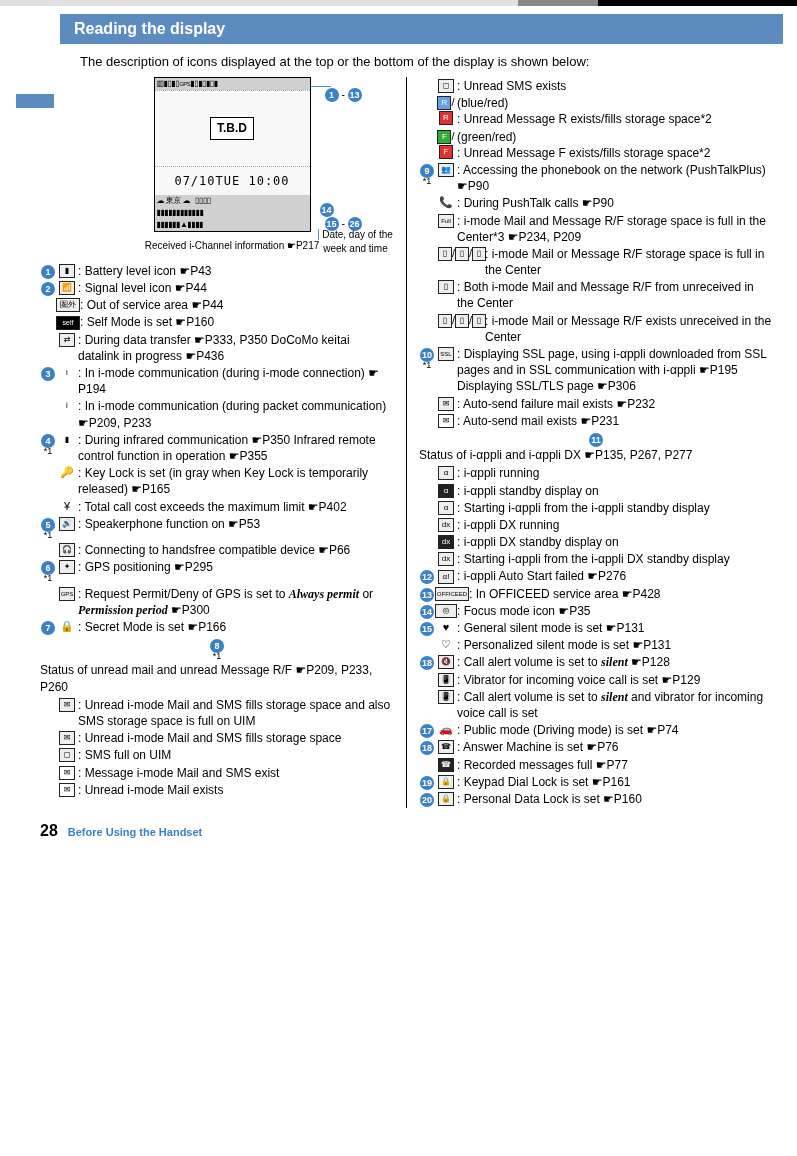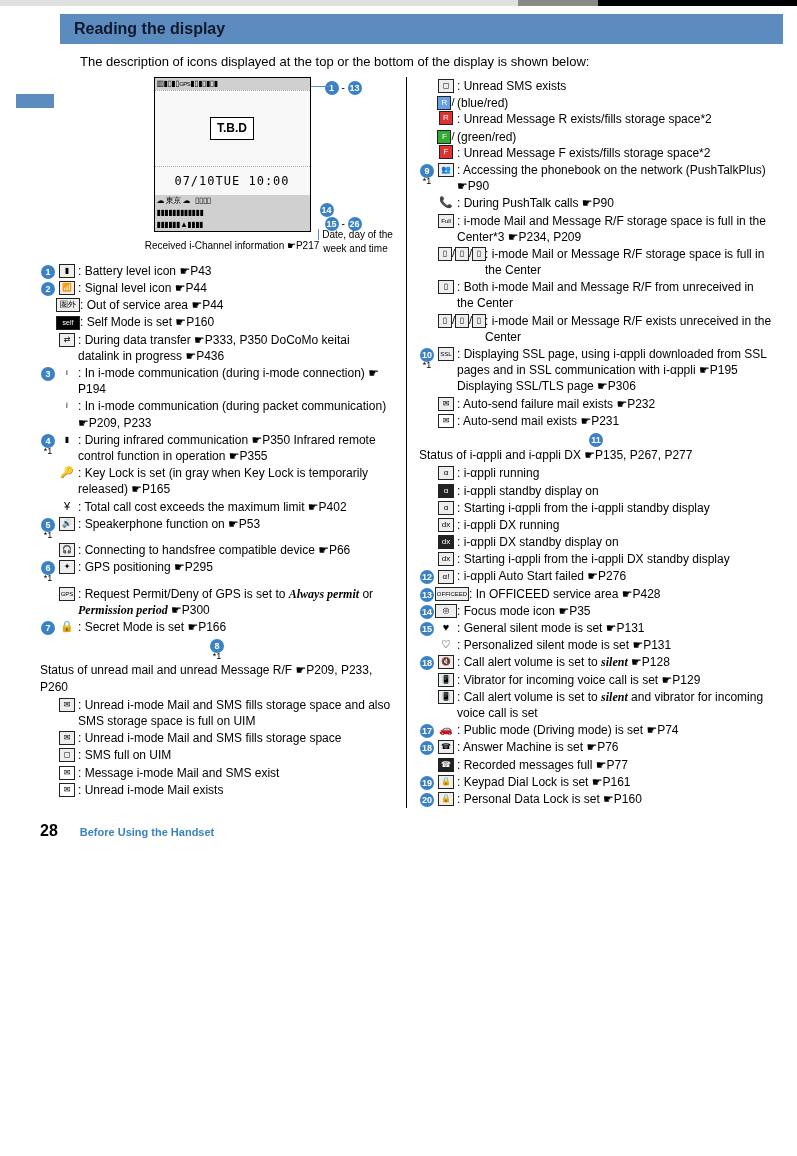--- a/index.html
+++ b/index.html
@@ -10,21 +10,21 @@
     width: 797px;
     background: #fff;
     color: #000;
   }
   .topbar {
     height: 6px;
     background: linear-gradient(to right, #e0e0e0 0 65%, #888 65% 75%, #000 75% 100%);
   }
   .header-band {
     background: #5b8bbf;
-    color: #0f172a;
+    color: #ffffff;
     font-weight: bold;
     font-size: 16px;
     padding: 6px 14px;
     margin: 8px 14px 10px 60px;
   }
   .intro {
     margin: 0 40px 8px 80px;
     font-size: 13px;
   }
   .side-tab {
@@ -168,21 +168,21 @@
   .heading-entry {
     margin: 2px 0 2px 0;
     display: flex;
     flex-direction: column;
   }
   em.ital { font-style: italic; font-weight: bold; font-family: "Times New Roman", serif; }
   .pagefoot {
     margin: 14px 0 8px 40px;
     display:flex;
     align-items:baseline;
-    gap:22px;
+    gap:10px;
   }
   .pageno { font-size:16px; font-weight:bold; }
   .foottxt { font-size:11px; color:#3b82c4; font-weight:bold; }
 </style>
 </head>
 <body>
 
 <div class="topbar"></div>
 <div class="header-band">Reading the display</div>
 <div class="side-tab"></div>
@@ -200,21 +200,21 @@
           </div>
         <div class="phone-time">07/10TUE 10:00</div>
         <div class="phone-midbar">☁ 東京 ☁&nbsp;&nbsp;&nbsp;▯▯▯▯</div>
         <div class="phone-botbar">▮▮▮▮▮▮▮▮▮▮▮▮</div>
         <div class="phone-botbar">▮▮▮▮▮▮▲▮▮▮▮</div>
 
         <div class="side-note">
           <span style="border-left:1px solid #5b8bbf;padding-left:3px;">Date, day of the week and time</span>
         </div>
 
-        <div class="callout" style="right:-52px;top:3px"><span class="callout-bubble">1</span> - <span class="callout-bubble">13</span></div>
+        <div class="callout" style="right:-52px;top:10px"><span class="callout-bubble">1</span> - <span class="callout-bubble">13</span></div>
         <div class="callout-line" style="top:8px; left:156px; width:20px;"></div>
 
         <div class="callout" style="right:-24px;bottom:14px"><span class="callout-bubble">14</span></div>
         <div class="callout" style="right:-52px;bottom:0px"><span class="callout-bubble">15</span> - <span class="callout-bubble">26</span></div>
       </div>
       <div class="caption">Received i-Channel information ☛P217</div>
     </div>
 
     <div class="entry">
       <div class="num-badge"><span class="circ">1</span></div>

